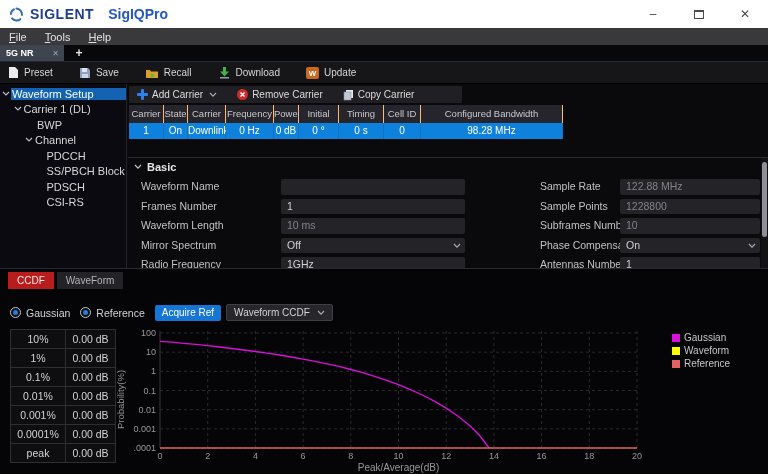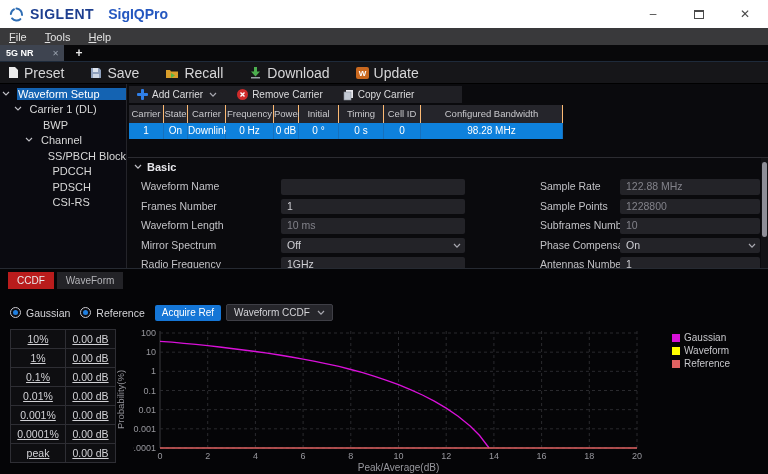--- a/index.html
+++ b/index.html
@@ -24,28 +24,28 @@
   
   .tabbar { position:absolute; top:45px; left:0; right:0; height:17px; background:#08080a; border-bottom:1px solid #1e2a3a; display:flex; align-items:stretch; }
   .doc-tab { width:64px; background:#3e4450; color:#fff; font-size:9px; font-weight:bold; display:flex; align-items:center; padding-left:6px; position:relative; }
   .doc-tab .tab-close { position:absolute; right:5px; color:#98a0ac; font-size:8px; font-weight:normal; }
   .tab-add { width:30px; display:flex; align-items:center; justify-content:center; color:#e8e8e8; font-size:12px; font-weight:bold; }
 
   
   .toolbar { position:absolute; top:62px; left:0; right:0; height:22px; background:#161619; border-bottom:1px solid #000; display:flex; align-items:center; padding-left:8px; }
   .tb-btn { display:flex; align-items:center; margin-right:26px; }
   .tb-btn .ic { display:flex; margin-right:5px; }
-  .tb-btn .lbl { font-size:14px; color:#d6d6d8; }
+  .tb-btn .lbl { font-size:10px; color:#d6d6d8; }
 
   
   .main { position:absolute; top:84px; left:0; right:0; height:184px; background:#0a0a0d; }
   .tree { position:absolute; left:0; top:0; bottom:0; width:127px; background:#0a0a10; border-right:1px solid #24242a; padding-top:2px; }
   .tree-row { height:15.5px; display:flex; align-items:center; font-size:11px; color:#d8d8d8; }
   .tree-arrow { width:9px; display:flex; align-items:center; }
-  .tree-label { flex:1; padding-left:1px; white-space:nowrap;margin-left:6px; }
+  .tree-label { flex:1; padding-left:1px; white-space:nowrap; }
   .tree-label.sel { background:#1463b2; color:#fff; }
 
   .carrier-area { position:absolute; left:128px; top:0; right:0; bottom:0; }
   .cstrip { position:absolute; left:1px; top:2px; height:17px; background:#1f1f24; display:flex; align-items:center; padding:0 28px 0 8px; }
   .cbtn { display:flex; align-items:center; margin-right:20px; }
   .cbtn .ic { display:flex; margin-right:4px; }
   .cbtn .lbl { font-size:10px; color:#dcdcde; }
   .cbtn .dd { display:flex; margin-left:6px; }
 
   .ctable { position:absolute; left:1px; top:21px; }
@@ -84,21 +84,21 @@
   .ccdf-ctrls { position:absolute; top:35px; left:10px; height:17px; display:flex; align-items:center; }
   .radio-wrap { display:flex; align-items:center; margin-right:10px; }
   .radio { width:11px; height:11px; border-radius:50%; border:1.5px solid #c8c8cc; background:#0c0c10; display:flex; align-items:center; justify-content:center; margin-right:5px; }
   .radio .dot { width:5px; height:5px; border-radius:50%; background:#1f7fe0; }
   .radio-lbl { font-size:10.5px; color:#d4d4d8; }
   .acq-btn { background:#1576d6; color:#fff; font-size:10px; padding:2.5px 7px; border-radius:2px; margin-right:5px; }
   .wf-dd { background:#26262b; border:1px solid #3f3f46; border-radius:2px; color:#d4d4d8; font-size:10px; padding:2px 7px; display:flex; align-items:center; }
   .wf-dd .dd { display:flex; margin-left:7px; }
 
   .stats { position:absolute; left:10px; top:60px; border-collapse:collapse; }
-  .stats td { border:1px solid #2e2e34; background:#0e0e11; color:#d2d2d6; font-size:10.5px; text-align:center; height:19px;text-decoration:underline; }
+  .stats td { border:1px solid #2e2e34; background:#0e0e11; color:#d2d2d6; font-size:10.5px; text-align:center; height:19px; }
   .stats td.c1 { width:55px; }
   .stats td.c2 { width:50px; }
 
   .ylabel { position:absolute; left:115px; top:60px; height:141px; width:13px; writing-mode:vertical-rl; transform:rotate(180deg); text-align:center; font-size:9.5px; color:#94949a; }
 
   .chart-wrap { position:absolute; left:133px; top:55px; width:530px; height:151px; }
 
   .legend { position:absolute; left:672px; top:64px; }
   .leg-row { display:flex; align-items:center; margin-bottom:3px; }
   .leg-sq { width:8px; height:8px; margin-right:4px; }
@@ -224,25 +224,25 @@
         <div class="tree-row" style="padding-left: 25px;">
           <span class="tree-arrow">
             <svg width="8" height="6">
               <path d="M1 1 l3 3 3 -3" stroke="#c0c0c6" stroke-width="1.1" fill="none"></path>
             </svg>
           </span>
           <span class="tree-label">Channel</span>
         </div>
         <div class="tree-row" style="padding-left: 36.5px;">
           <span class="tree-arrow"></span>
-          <span class="tree-label">SS/PBCH Block</span>
+          <span class="tree-label">PDCCH</span>
         </div>
         <div class="tree-row" style="padding-left: 36.5px;">
           <span class="tree-arrow"></span>
-          <span class="tree-label">PDCCH</span>
+          <span class="tree-label">SS/PBCH Block</span>
         </div>
         <div class="tree-row" style="padding-left: 36.5px;">
           <span class="tree-arrow"></span>
           <span class="tree-label">PDSCH</span>
         </div>
         <div class="tree-row" style="padding-left: 36.5px;">
           <span class="tree-arrow"></span>
           <span class="tree-label">CSI-RS</span>
         </div>
       </div>

